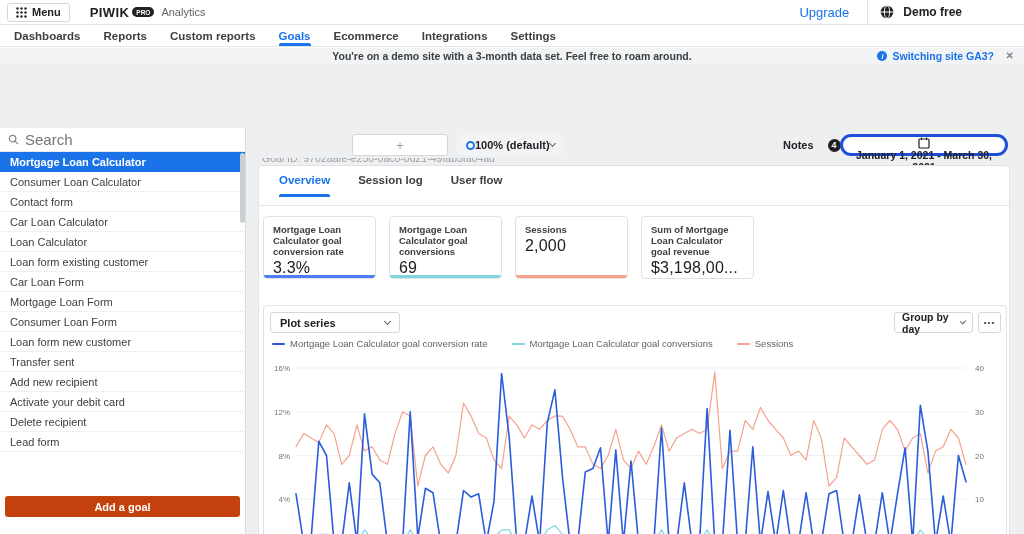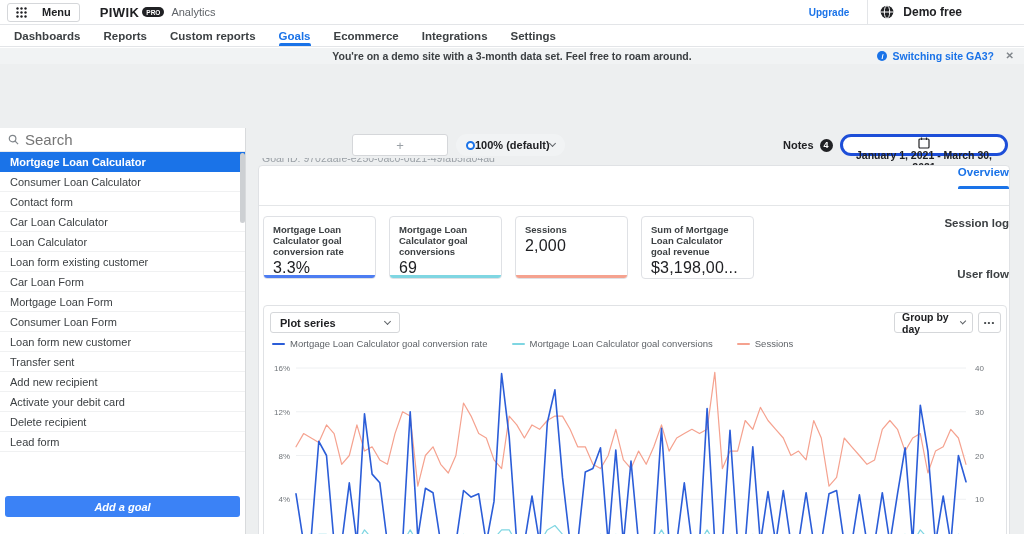--- a/index.html
+++ b/index.html
@@ -1,27 +1,27 @@
 <!DOCTYPE html>
 <html><head>
 <meta charset="utf-8">
 <style>
   * { box-sizing: border-box; margin: 0; padding: 0; }
   html,body { width:1024px; height:534px; }
   body { font-family:"Liberation Sans",sans-serif; background:#fff; position:relative; overflow:hidden; color:#202124; }
 
   
   .topbar { position:absolute; top:0; left:0; right:0; height:25px; background:#fff; border-bottom:1px solid #e3e5e8; display:flex; align-items:center; }
-  .menu-btn { display:flex; align-items:center; gap:15px; border:1px solid #d5d7da; border-radius:3px; height:19px; padding:0 8px; margin-left:7px; font-size:11px; font-weight:bold; cursor:pointer; background:#fff; }
+  .menu-btn { display:flex; align-items:center; gap:5px; border:1px solid #d5d7da; border-radius:3px; height:19px; padding:0 8px; margin-left:7px; font-size:11px; font-weight:bold; cursor:pointer; background:#fff; }
   .brand { display:flex; align-items:center; margin-left:20px; }
   .brand-piwik { font-size:13px; font-weight:800; letter-spacing:.4px; }
   .brand-pro { background:#202124; color:#fff; font-size:6.5px; font-weight:bold; padding:1.5px 4px; border-radius:7px; margin-left:3px; }
   .brand-product { font-size:11px; color:#5f6368; margin-left:7px; }
   .topbar-right { margin-left:auto; display:flex; align-items:center; height:100%; }
-  .upgrade { color:#1a73e8; font-weight:bold; font-size:10px; margin-right:18px; cursor:pointer; }
+  .upgrade { color:#1a73e8; font-weight:normal; font-size:13px; margin-right:18px; cursor:pointer; }
   .topbar-divider { width:1px; height:25px; background:#e3e5e8; }
   .globe-wrap { margin:0 9px 0 12px; display:flex; }
   .site-name { font-size:12px; font-weight:bold; margin-right:62px; cursor:pointer; }
 
   
   .navbar { position:absolute; top:25px; left:0; right:0; height:22px; background:#fff; border-bottom:1px solid #e3e5e8; display:flex; align-items:stretch; padding-left:14px; gap:23px; }
   .nav-tab { font-size:11.5px; font-weight:bold; color:#3c4043; display:flex; align-items:center; position:relative; cursor:pointer; }
   .nav-tab.active { color:#1a73e8; }
   .nav-tab.active::after { content:""; position:absolute; left:0; right:0; bottom:0; height:3px; background:#1a73e8; border-radius:2px 2px 0 0; }
 
@@ -35,43 +35,43 @@
   .content { position:absolute; top:64px; left:0; right:0; bottom:0; background:#edeff0; }
 
   
   .sidebar { position:absolute; left:0; top:64px; width:246px; bottom:0; background:#fff; border-right:1px solid #d8dadc; }
   .search-row { height:24px; border-bottom:1px solid #e8eaed; display:flex; align-items:center; padding:0 8px; gap:6px; }
   .search-input { border:none; outline:none; flex:1; font-size:15px; font-family:"Liberation Sans",sans-serif; color:#3c4043; background:transparent; }
   .goal-list { }
   .goal-item { height:20px; line-height:20px; padding-left:10px; font-size:11px; color:#3c4043; border-bottom:1px solid #f0f1f2; cursor:pointer; white-space:nowrap; overflow:hidden; }
   .goal-item.selected { background:#1a73e8; color:#fff; font-weight:bold; border-color:#1a73e8; }
   .sidebar-scrollbar { position:absolute; right:0; top:25px; width:5px; height:70px; background:#cdd0d3; border-radius:3px; }
-  .add-goal { position:absolute; left:5px; right:5px; bottom:17px; height:21px; background:#3b82f6; border-radius:3px; color:#fff; font-size:11px; font-weight:bold; display:flex; align-items:center; justify-content:center; cursor:pointer;font-style:italic; }
+  .add-goal { position:absolute; left:5px; right:5px; bottom:17px; height:21px; background:#c2410c; border-radius:3px; color:#fff; font-size:11px; font-weight:bold; display:flex; align-items:center; justify-content:center; cursor:pointer; }
 
   
   .btn-plain { position:absolute; background:#fff; border:1px solid #d5d7da; border-radius:3px; display:flex; align-items:center; justify-content:center; font-size:11px; font-weight:bold; color:#202124; cursor:pointer; }
   .btn-all-visitors { left:262px; top:70px; width:84px; height:22px;margin-top:40px; }
   .btn-add-segment { left:352px; top:70px; width:96px; height:22px; color:#9aa0a6; font-size:13px; font-weight:normal; }
   .sampling-pill { position:absolute; left:456px; top:70px; height:22px; background:#f1f3f4; border-radius:11px; display:flex; align-items:center; padding:0 10px; font-size:11px; font-weight:bold; cursor:pointer; }
   .blue-dot { width:9px; height:9px; border-radius:50%; border:2.5px solid #1a73e8; background:#fff; }
   .chev { width:5px; height:5px; border-right:1.5px solid #5f6368; border-bottom:1.5px solid #5f6368; transform:rotate(45deg); margin-top:-3px; }
-  .notes-wrap { position:absolute; left:783px; top:70px; height:22px; display:flex; align-items:center; gap:6px; cursor:pointer; }
+  .notes-wrap { position:absolute; left:783px; top:70px; height:22px; display:flex; align-items:center; gap:14px; cursor:pointer; }
   .notes-label { font-size:11px; font-weight:bold; }
   .notes-badge { width:13px; height:13px; border-radius:50%; background:#202124; color:#fff; font-size:9px; font-weight:bold; display:flex; align-items:center; justify-content:center; }
   .date-control { position:absolute; left:840px; top:70px; width:168px; height:22px; background:#fff; border:3px solid #1d4ed8; border-radius:11px; display:flex; align-items:center; cursor:pointer;flex-direction:column; }
   .date-cal { padding:0 7px; display:flex; }
   .date-sep { width:1px; height:22px; background:#d5d7da; }
   .date-text { flex:1; text-align:center; font-size:10.5px; font-weight:bold; }
 
   .goal-id-clip { position:absolute; left:262px; top:94px; width:420px; height:7px; overflow:hidden; }
   .goal-id-clip span { display:block; margin-top:-6px; font-size:10.5px; color:#9aa0a6; }
 
   
   .main-card { position:absolute; left:258px; top:101px; width:752px; height:423px; background:#fff; border:1px solid #e0e2e5; border-radius:4px; }
-  .report-tabs { position:absolute; left:0; top:0; right:0; height:40px; border-bottom:1px solid #e4e6e8; display:flex; align-items:flex-end; padding-left:20px; gap:28px;flex-direction:column; }
+  .report-tabs { position:absolute; left:0; top:0; right:0; height:40px; border-bottom:1px solid #e4e6e8; display:flex; align-items:center; padding-left:20px; gap:28px; }
   .report-tab { font-size:11.5px; font-weight:bold; color:#3c4043; padding-bottom:11px; position:relative; cursor:pointer; }
   .report-tab.active { color:#1a73e8; }
   .report-tab.active::after { content:""; position:absolute; left:0; right:0; bottom:0; height:3px; background:#1a73e8; border-radius:2px 2px 0 0; }
 
   .kpi-row { position:absolute; left:4px; top:50px; display:flex; gap:13px; }
   .kpi-card { width:113px; height:63px; border:1px solid #dfe1e5; border-radius:4px; padding:7px 9px 0; position:relative; overflow:hidden; background:#fff; }
   .kpi-title { font-size:9.5px; font-weight:bold; color:#3c4043; line-height:11px; }
   .kpi-value { font-size:16px; color:#202124; margin-top:2px; letter-spacing:.2px; }
   .kpi-accent { position:absolute; bottom:0; left:0; right:0; height:3px; }
 

